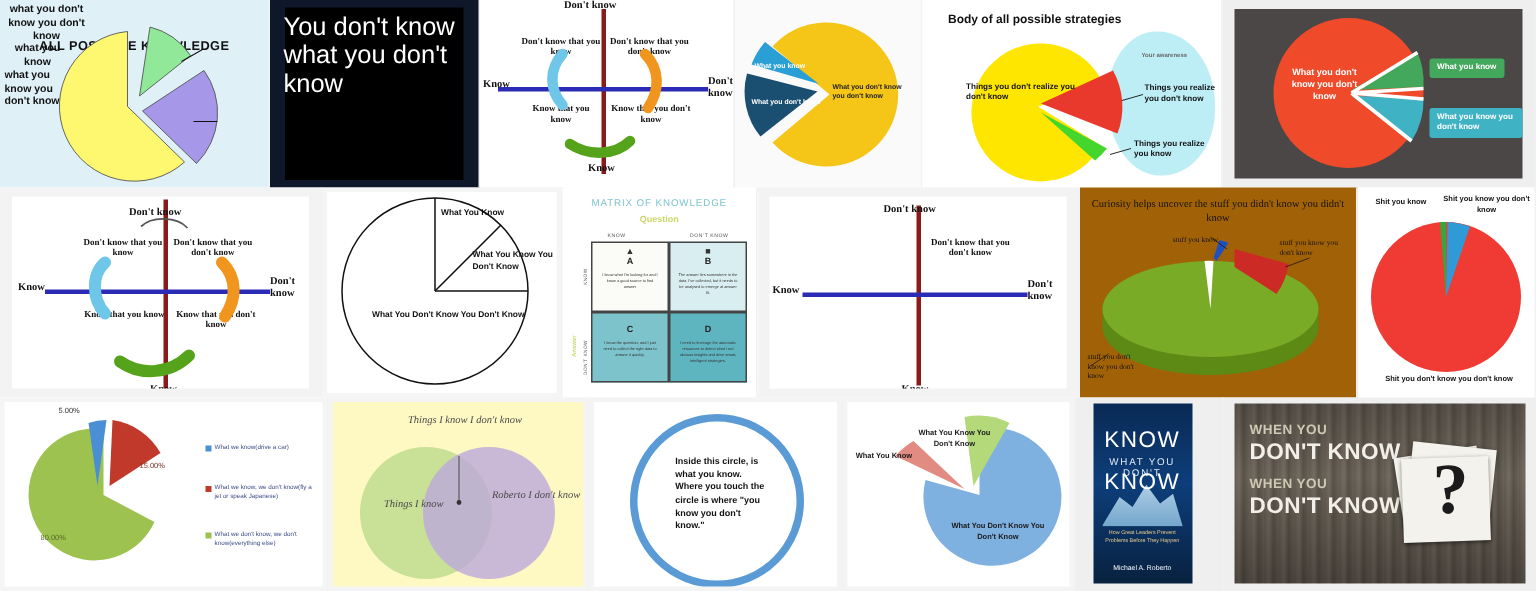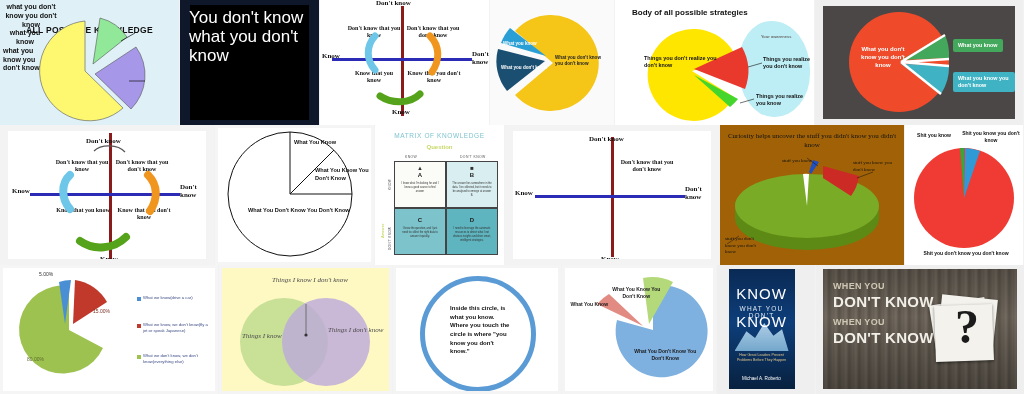--- a/index.html
+++ b/index.html
@@ -375,23 +375,23 @@
     <div class="cell c15" style="width:175px;height:129px;background:#f4f4f4;">
       <div class="pad" style="background:#fef9c3;">
         <div class="lbl" style="left:36px;top:8px;width:104px;text-align:center;">Things I know
 I don't know</div>
         <svg width="169" height="122" viewBox="0 0 169 122" style="position:absolute;left:0;top:0;">
           <circle cx="62" cy="74" r="44" fill="#c3dd92" opacity="0.9"></circle>
           <circle cx="104" cy="74" r="44" fill="#bda9db" opacity="0.82"></circle>
           <line x1="84" y1="36" x2="84" y2="66" stroke="#666" stroke-width="0.9"></line>
           <circle cx="84" cy="67" r="1.6" fill="#333"></circle>
         </svg>
-        <div class="lbl" style="left:20px;top:64px;">Things I
-know</div>
-        <div class="lbl" style="left:106px;top:58px;">Things I
+        <div class="lbl" style="left:34px;top:64px;">Things I
+know</div>
+        <div class="lbl" style="left:106px;top:58px;">Roberto I
 don't
 know</div>
       </div>
     </div>
 
     <div class="cell c16" style="width:170px;height:129px;background:#f4f4f4;">
       <div class="pad" style="background:#fff;">
         <div class="ring" style="left:24px;top:8px;width:106px;height:106px;"></div>
         <div class="txt" style="left:54px;top:36px;width:64px;">Inside this circle, is what you know. Where you touch the circle is where "you know you don't know."</div>
       </div>

